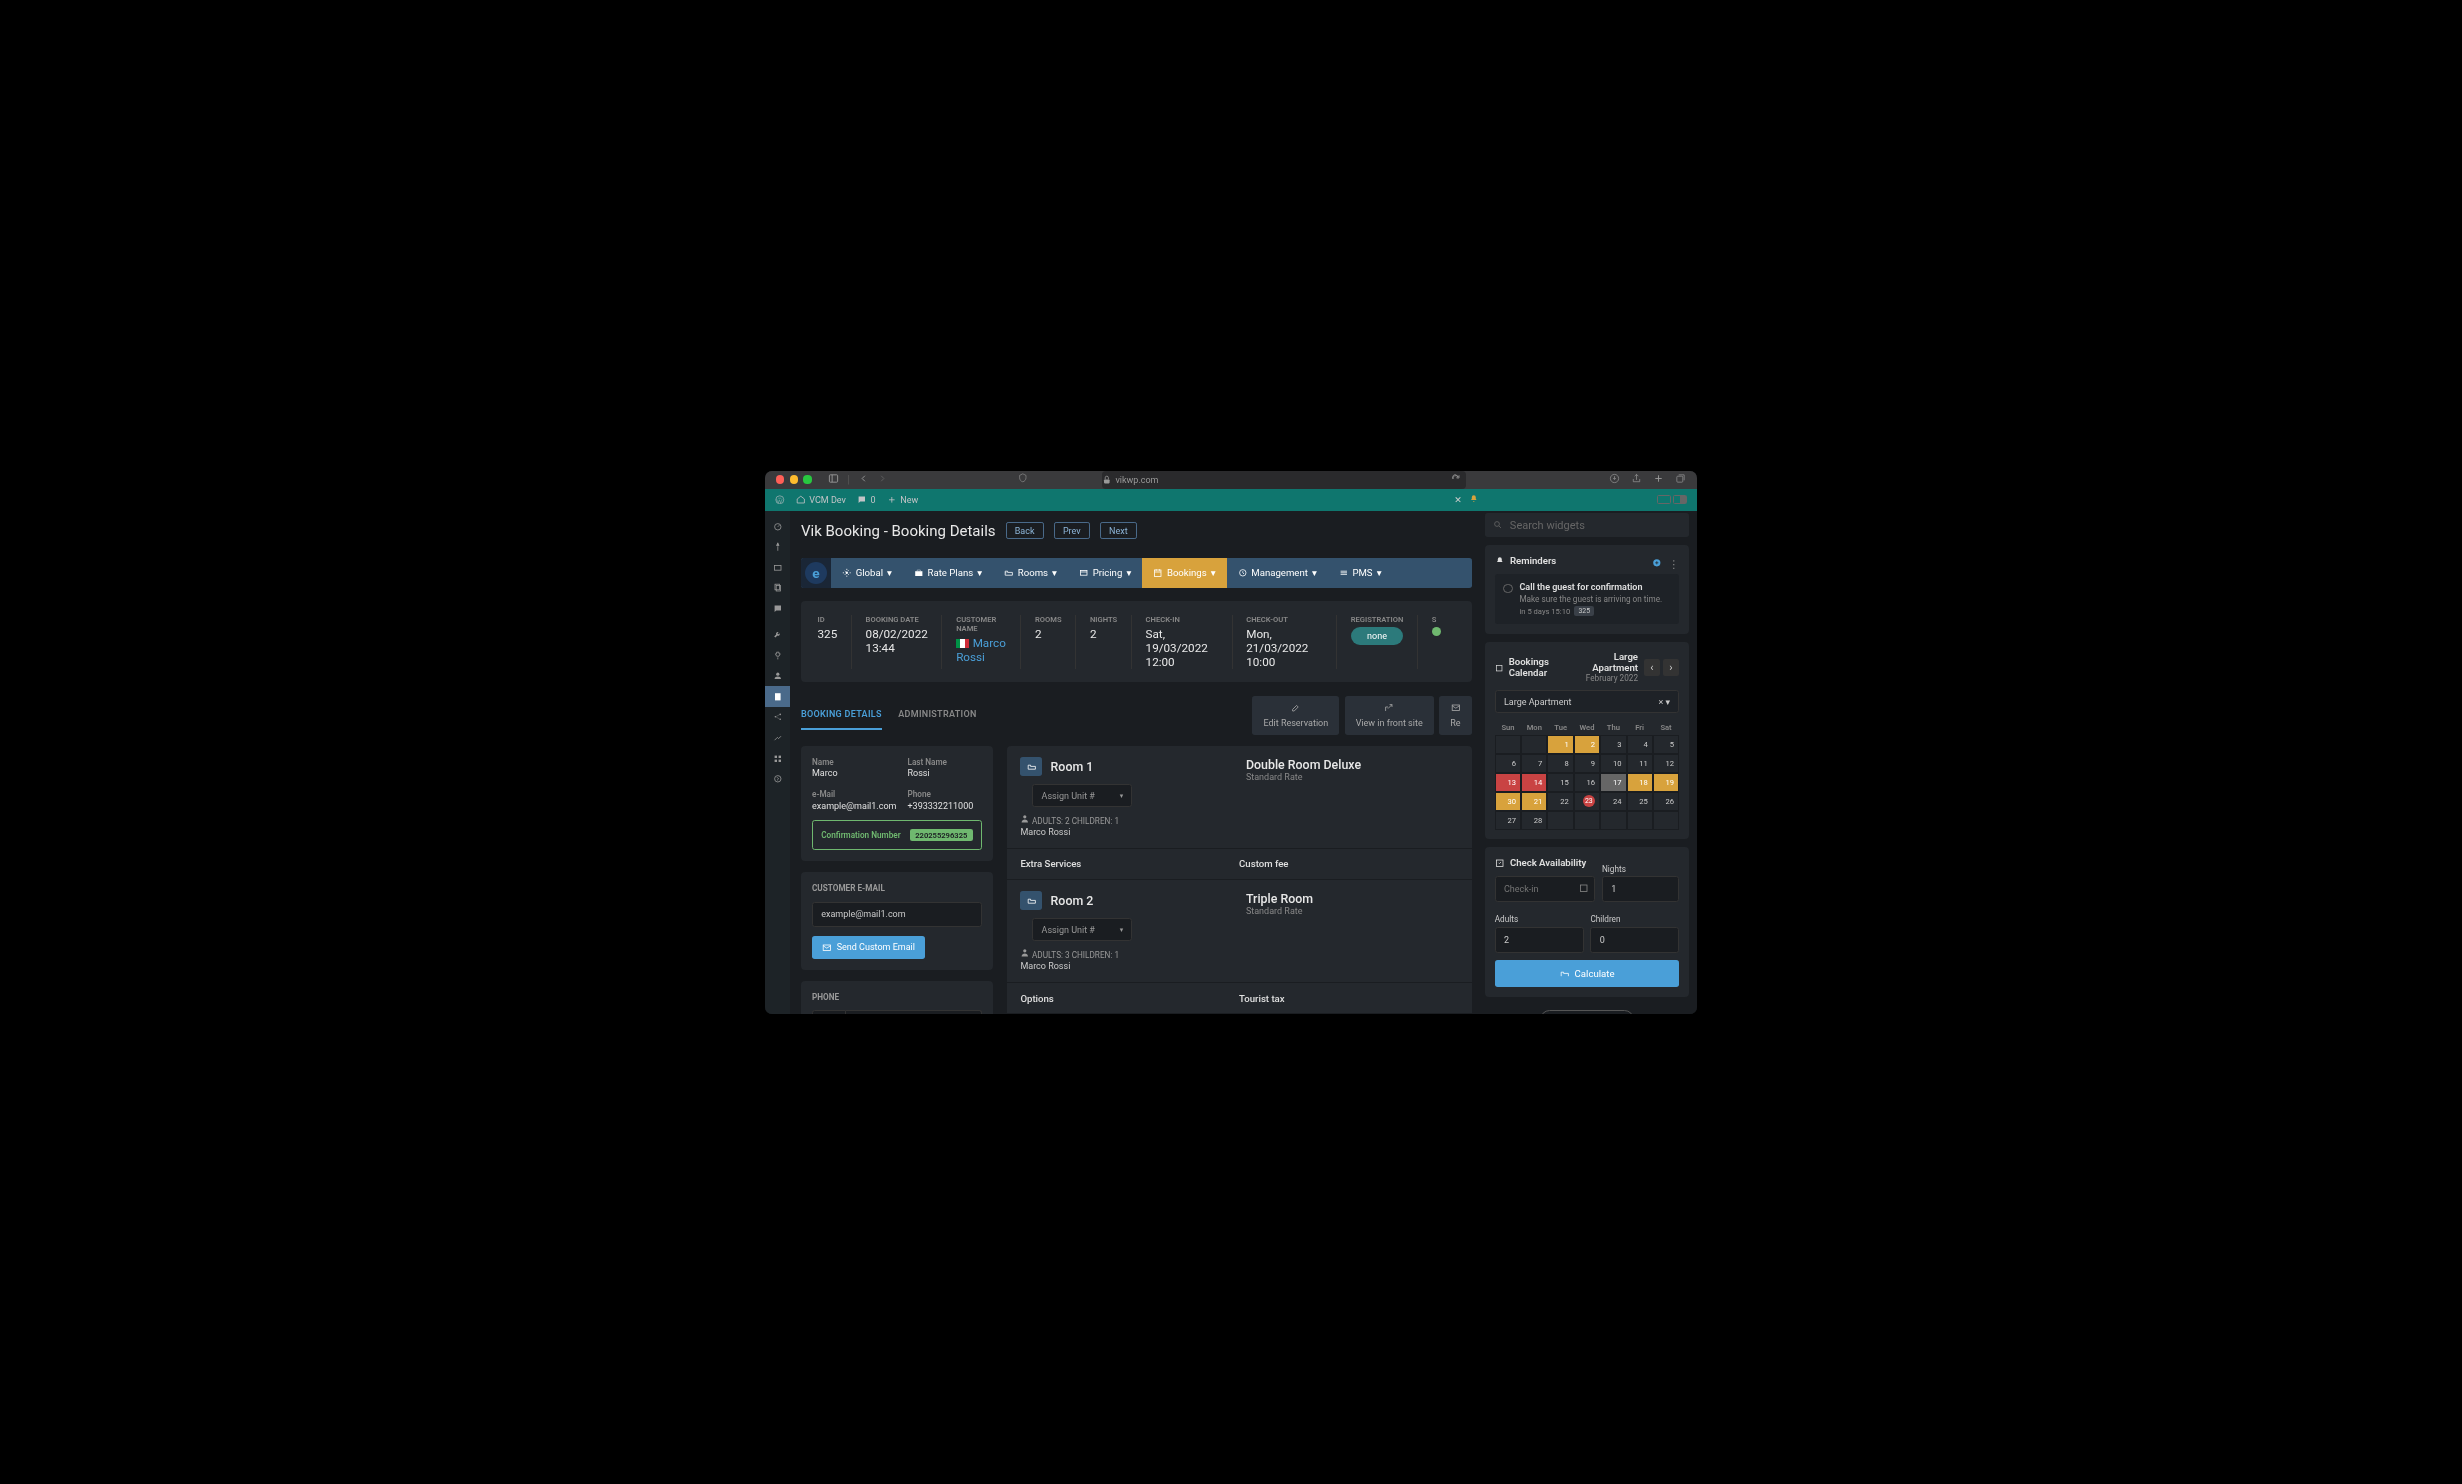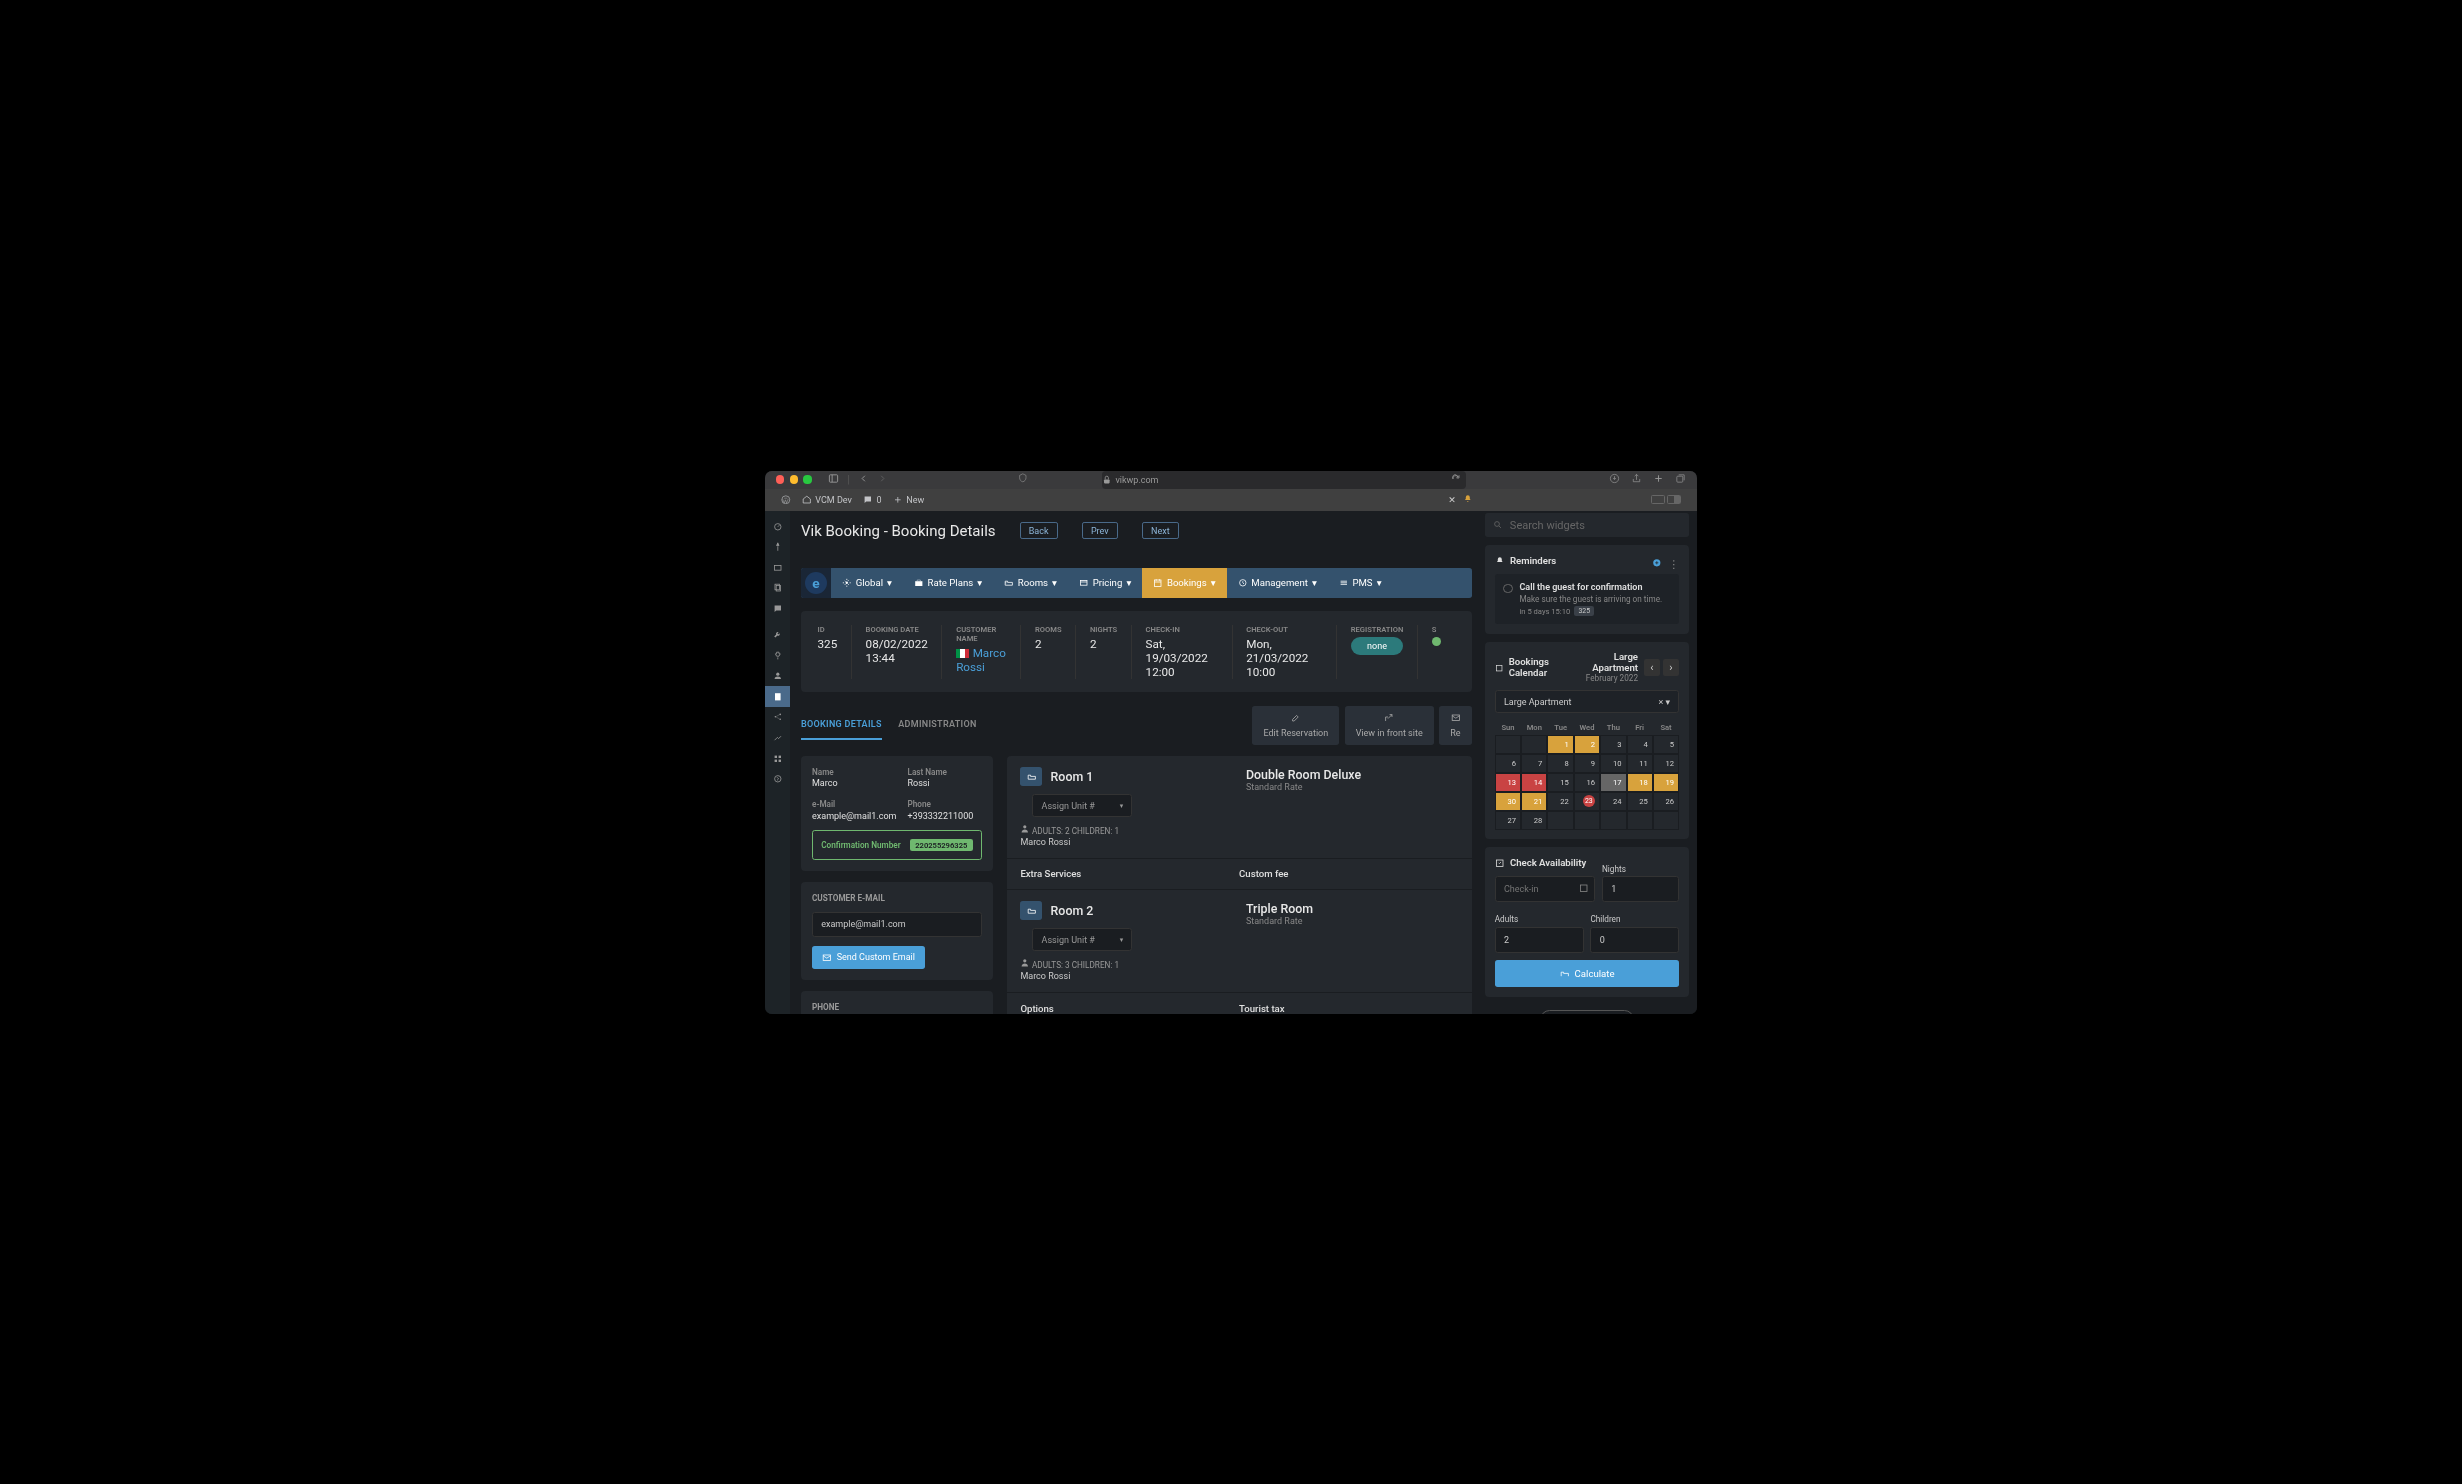--- a/index.html
+++ b/index.html
@@ -5,29 +5,29 @@
 *{margin:0;padding:0;box-sizing:border-box;font-family:-apple-system,BlinkMacSystemFont,"Segoe UI",Roboto,sans-serif;}
 body{background:#000;display:flex;justify-content:center;align-items:center;min-height:100vh;}
 .window{width:932px;height:543px;background:#1a1d21;border-radius:6.9px;overflow:hidden;display:flex;flex-direction:column;box-shadow:0 13.7px 41px rgba(0,0,0,.5);}
 .browser-chrome{background:#3a3a3c;height:27.5px;display:flex;align-items:center;padding:0 11px;gap:5.5px;}
 .traffic{display:flex;gap:5.5px;}
 .dot{width:8.2px;height:8.2px;border-radius:50%;}
 .dot-r{background:#ff5f57;}.dot-y{background:#febc2e;}.dot-g{background:#28c840;}
 .browser-nav{display:flex;gap:8.2px;margin-left:11px;align-items:center;color:#999;}
 .urlbar{flex:1;background:#2a2a2c;border-radius:4.1px;height:18px;margin:0 8.2px;display:flex;align-items:center;justify-content:center;color:#999;font-size:9px;gap:4.1px;max-width:364px;margin-left:auto;margin-right:auto;}
 .urlbar-icons{display:flex;gap:11px;color:#999;margin-left:auto;}
-.wp-bar{background:#404040;height:22px;display:flex;align-items:center;padding:0 16px;color:#c3c4c7;font-size:9px;gap:11px;}
+.wp-bar{background:#0f766e;height:22px;display:flex;align-items:center;padding:0 10px;color:#c3c4c7;font-size:9px;gap:11px;}
 .wp-item{display:flex;align-items:center;gap:4.1px;cursor:pointer;}
 .main-wrap{display:flex;flex-direction:column;flex:1;}
 .content{display:flex;flex:1;overflow:hidden;}
 .sidebar{width:25px;background:#1d2327;display:flex;flex-direction:column;padding-top:5.5px;}
 .sidebar-item{width:25px;height:20.6px;display:flex;align-items:center;justify-content:center;color:#999;cursor:pointer;}
 .sidebar-item.active{background:#4a6a8a;color:#fff;}
 .main{flex:1;background:#1a1d21;overflow-y:auto;padding:11px 5.5px 11px 11px;}
-.page-header{display:flex;align-items:center;gap:24px;margin-bottom:28px;}
+.page-header{display:flex;align-items:center;gap:10px;margin-bottom:18px;}
 .page-title{color:#e8e8e8;font-size:15px;font-weight:400;}
 .btn{background:transparent;border:0.7px solid #4a6a8a;color:#8db5d8;padding:2.7px 8.2px;border-radius:2.1px;font-size:9px;cursor:pointer;}
 .topnav{background:#34526d;height:30px;display:flex;align-items:center;border-radius:2.7px;margin-bottom:13.7px;}
 .logo{width:30px;height:30px;background:#1a2636;border-radius:2.7px 0 0 2.7px;display:flex;align-items:center;justify-content:center;}
 .logo-e{width:22px;height:22px;border-radius:50%;background:#1e3a5f;color:#4a9fd8;display:flex;align-items:center;justify-content:center;font-size:13.7px;font-weight:bold;}
 .nav-item{padding:0 11px;height:30px;display:flex;align-items:center;color:#fff;font-size:9.6px;gap:4.1px;cursor:pointer;}
 .nav-item.active{background:#d8a23c;}
 .info-card{background:#24282d;border-radius:4.1px;padding:13.7px 16.5px;margin-bottom:13.7px;display:flex;gap:0;}
 .info-col{display:flex;flex-direction:column;gap:2.7px;padding:0 13.7px;border-left:0.7px solid #333;}
 .info-col:first-child{border-left:none;padding-left:0;}

